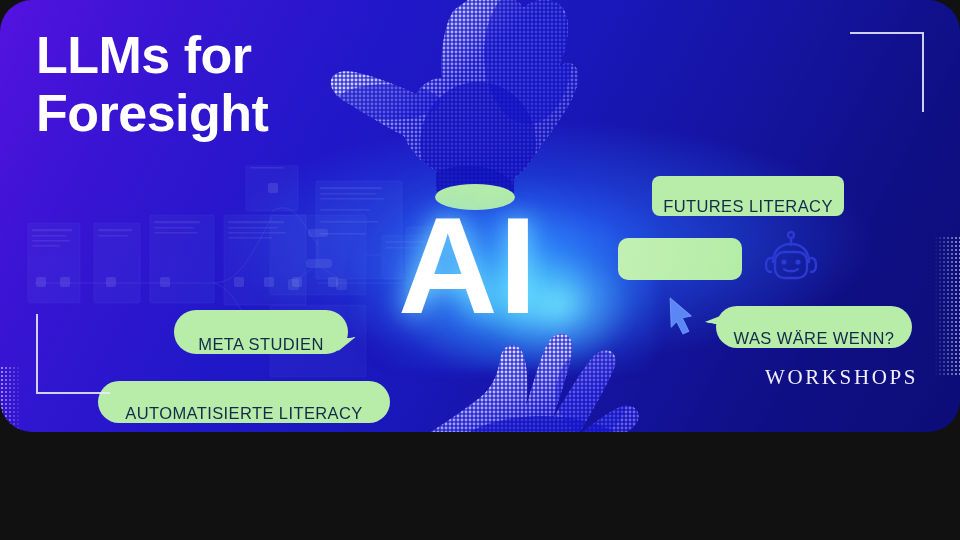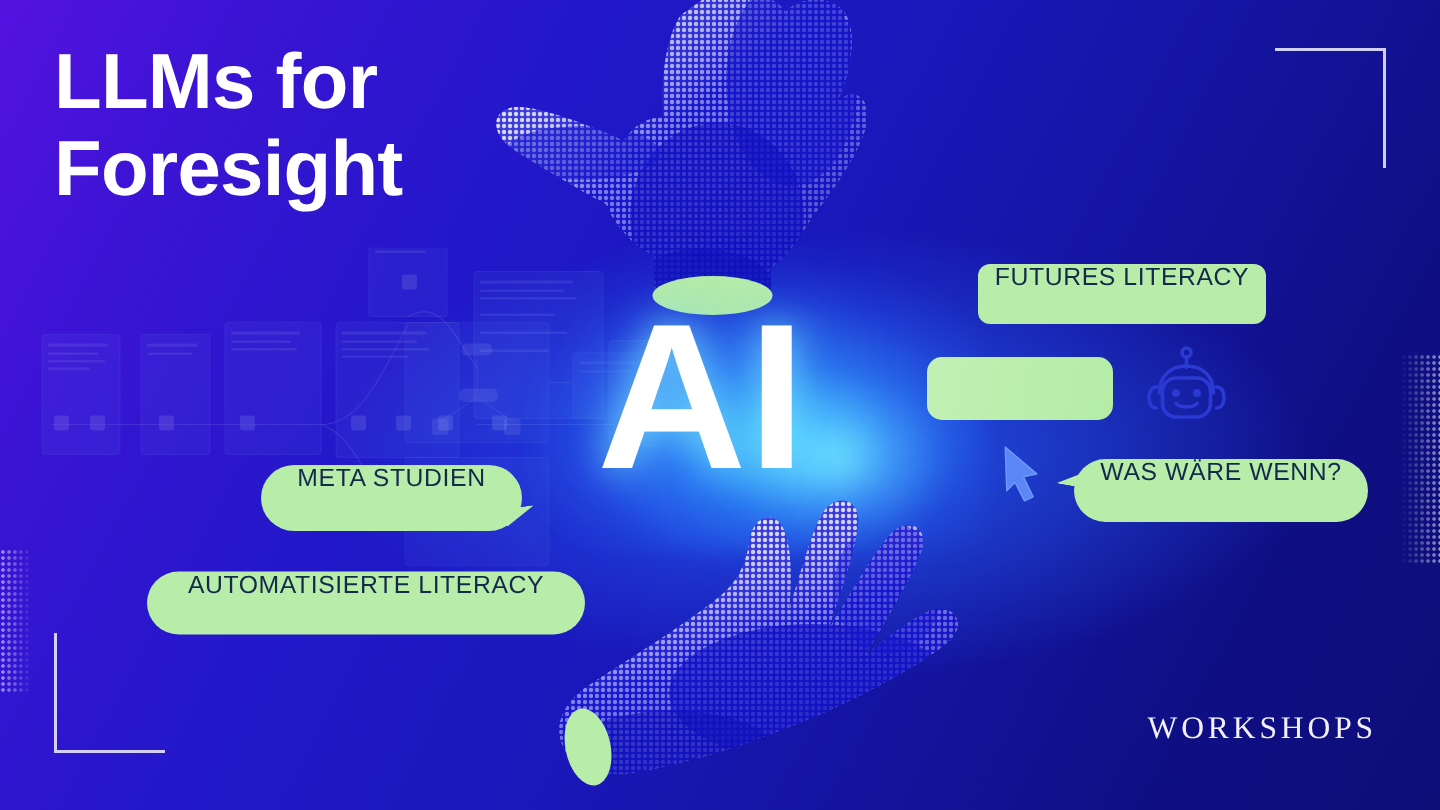--- a/index.html
+++ b/index.html
@@ -3,26 +3,27 @@
 <meta charset="utf-8">
 <style>
   html, body {
     margin: 0;
     padding: 0;
     background: #111;
   }
   #stage {
     position: relative;
     width: 960px;
-    height: 540px;
+    height: 432px;
     overflow: hidden;
     font-family: "Liberation Sans", sans-serif;
     background:
       radial-gradient(ellipse 55% 45% at 57% 56%, rgba(40,110,255,0.75) 0%, rgba(40,110,255,0.0) 62%),
       linear-gradient(118deg, #5512e0 0%, #3a14d4 14%, #2018c8 34%, #1a18bb 50%, #1414a0 68%, #0f0f84 84%, #0d0d78 100%);
+    border-radius: 32px;
   }
 
   
   .ai-glow {
     position: absolute;
     left: 355px; top: 180px;
     width: 300px; height: 190px;
     background: radial-gradient(ellipse at 55% 58%, rgba(70,210,255,0.92) 0%, rgba(50,150,255,0.55) 32%, rgba(40,110,255,0.16) 58%, rgba(40,110,255,0) 76%);
     filter: blur(6px);
     pointer-events: none;
@@ -108,21 +109,21 @@
   
   .bubble {
     position: absolute;
     background: #b8eda9;
     color: #142a4a;
     font-size: 16.5px;
     font-weight: 500;
     letter-spacing: 0.4px;
     border-radius: 22px;
     display: flex;
-    align-items: flex-start;
+    align-items: flex-end;
     justify-content: center;
     box-sizing: border-box;
     white-space: nowrap;
   }
   .bubble::after {
     content: "";
     position: absolute;
     width: 0; height: 0;
   }
   

